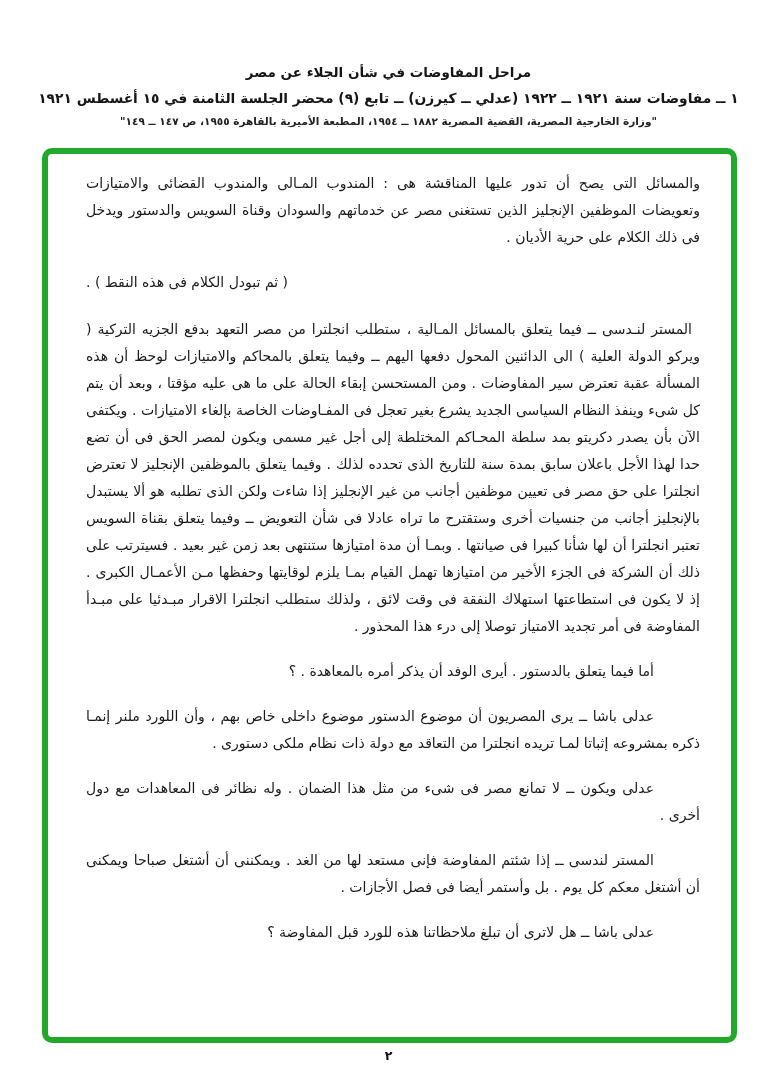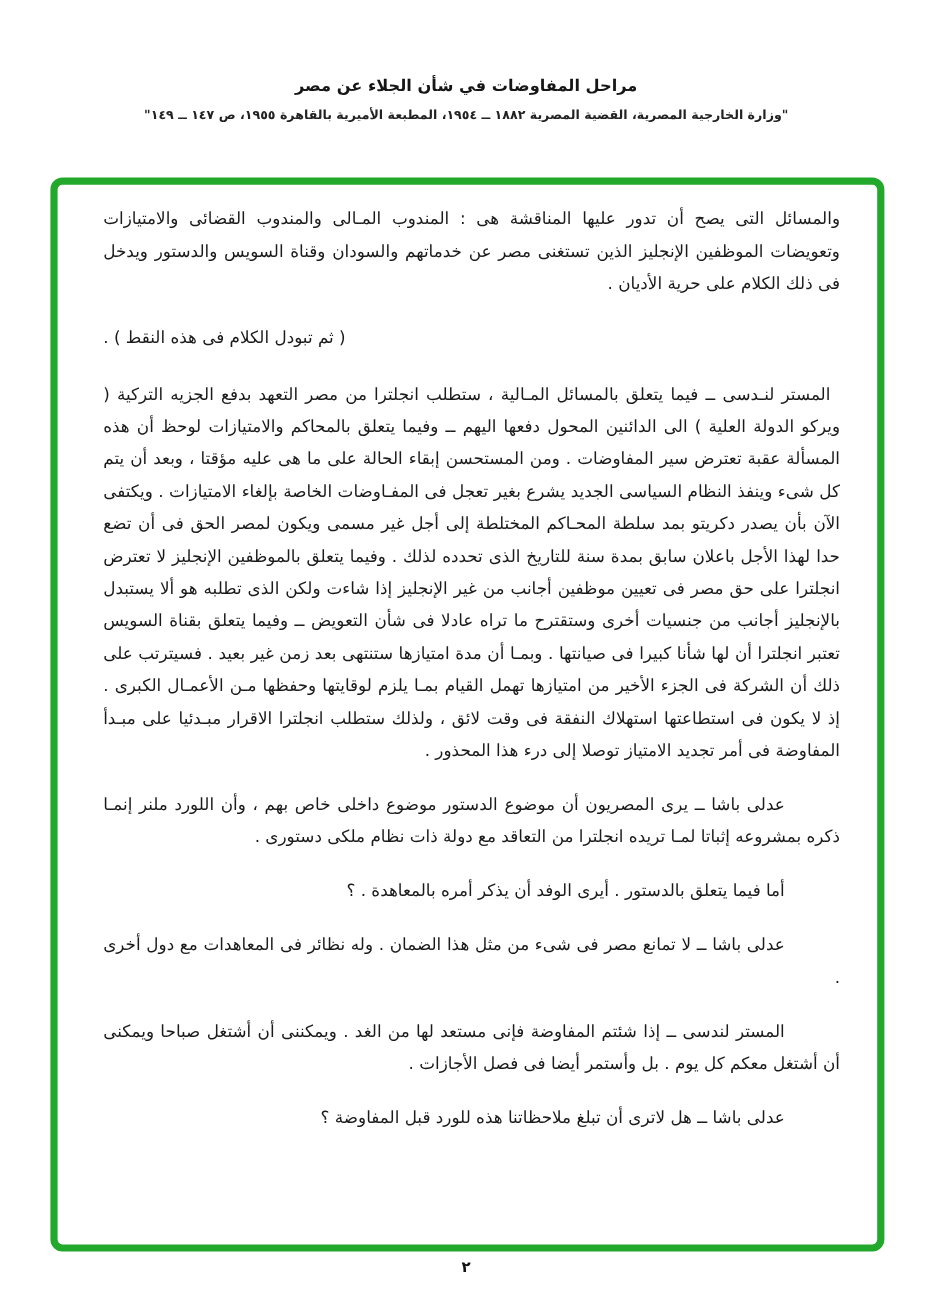--- a/index.html
+++ b/index.html
@@ -88,38 +88,39 @@
     color: #111111;
   }
 </style>
 </head>
 <body>
 
 <div class="page">
 
   <div class="doc-header">
     <p class="doc-title">مراحل المفاوضات في شأن الجلاء عن مصر</p>
+    <p class="doc-subtitle">١ ــ مفاوضات سنة ١٩٢١ ــ ١٩٢٢ (عدلي ــ كيرزن) ــ تابع (٩) محضر الجلسة الثامنة في ١٥ أغسطس ١٩٢١</p>
     <p class="doc-source">"وزارة الخارجية المصرية، القضية المصرية ١٨٨٢ ــ ١٩٥٤، المطبعة الأميرية بالقاهرة ١٩٥٥، ص ١٤٧ ــ ١٤٩"</p>
   </div>
 
   <div class="highlight-box">
     <div class="doc-body">
 
       <p class="para">والمسائل التى يصح أن تدور عليها المناقشة هى : المندوب المـالى والمندوب القضائى والامتيازات وتعويضات الموظفين الإنجليز الذين تستغنى مصر عن خدماتهم والسودان وقناة السويس والدستور ويدخل فى ذلك الكلام على حرية الأديان .</p>
 
       <p class="para centered">( ثم تبودل الكلام فى هذه النقط ) .</p>
 
       <p class="para indent-sm">المستر لنـدسى ــ فيما يتعلق بالمسائل المـالية ، ستطلب انجلترا من مصر التعهد بدفع الجزيه التركية ( ويركو الدولة العلية ) الى الدائنين المحول دفعها اليهم ــ وفيما يتعلق بالمحاكم والامتيازات لوحظ أن هذه المسألة عقبة تعترض سير المفاوضات . ومن المستحسن إبقاء الحالة على ما هى عليه مؤقتا ، وبعد أن يتم كل شىء وينفذ النظام السياسى الجديد يشرع بغير تعجل فى المفـاوضات الخاصة بإلغاء الامتيازات . ويكتفى الآن بأن يصدر دكريتو بمد سلطة المحـاكم المختلطة إلى أجل غير مسمى ويكون لمصر الحق فى أن تضع حدا لهذا الأجل باعلان سابق بمدة سنة للتاريخ الذى تحدده لذلك . وفيما يتعلق بالموظفين الإنجليز لا تعترض انجلترا على حق مصر فى تعيين موظفين أجانب من غير الإنجليز إذا شاءت ولكن الذى تطلبه هو ألا يستبدل بالإنجليز أجانب من جنسيات أخرى وستقترح ما تراه عادلا فى شأن التعويض ــ وفيما يتعلق بقناة السويس تعتبر انجلترا أن لها شأنا كبيرا فى صيانتها . وبمـا أن مدة امتيازها ستنتهى بعد زمن غير بعيد . فسيترتب على ذلك أن الشركة فى الجزء الأخير من امتيازها تهمل القيام بمـا يلزم لوقايتها وحفظها مـن الأعمـال الكبرى . إذ لا يكون فى استطاعتها استهلاك النفقة فى وقت لائق ، ولذلك ستطلب انجلترا الاقرار مبـدئيا على مبـدأ المفاوضة فى أمر تجديد الامتياز توصلا إلى درء هذا المحذور .</p>
 
+      <p class="para indent-md">أما فيما يتعلق بالدستور . أيرى الوفد أن يذكر أمره بالمعاهدة . ؟</p>
+
       <p class="para indent-md">عدلى باشا ــ يرى المصريون أن موضوع الدستور موضوع داخلى خاص بهم ، وأن اللورد ملنر إنمـا ذكره بمشروعه إثباتا لمـا تريده انجلترا من التعاقد مع دولة ذات نظام ملكى دستورى .</p>
 
-      <p class="para indent-md">أما فيما يتعلق بالدستور . أيرى الوفد أن يذكر أمره بالمعاهدة . ؟</p>
 
-
-      <p class="para indent-md">عدلى باشا ــ لا تمانع مصر فى شىء من مثل هذا الضمان . وله نظائر فى المعاهدات مع دول أخرى .</p>
+      <p class="para indent-md">عدلى ويكون ــ لا تمانع مصر فى شىء من مثل هذا الضمان . وله نظائر فى المعاهدات مع دول أخرى .</p>
 
       <p class="para indent-md">المستر لندسى ــ إذا شئتم المفاوضة فإنى مستعد لها من الغد . ويمكننى أن أشتغل صباحا ويمكنى أن أشتغل معكم كل يوم . بل وأستمر أيضا فى فصل الأجازات .</p>
 
       <p class="para indent-md last">عدلى باشا ــ هل لاترى أن تبلغ ملاحظاتنا هذه للورد قبل المفاوضة ؟</p>
 
     </div>
   </div>
 
   <div class="page-number">٢</div>
 

